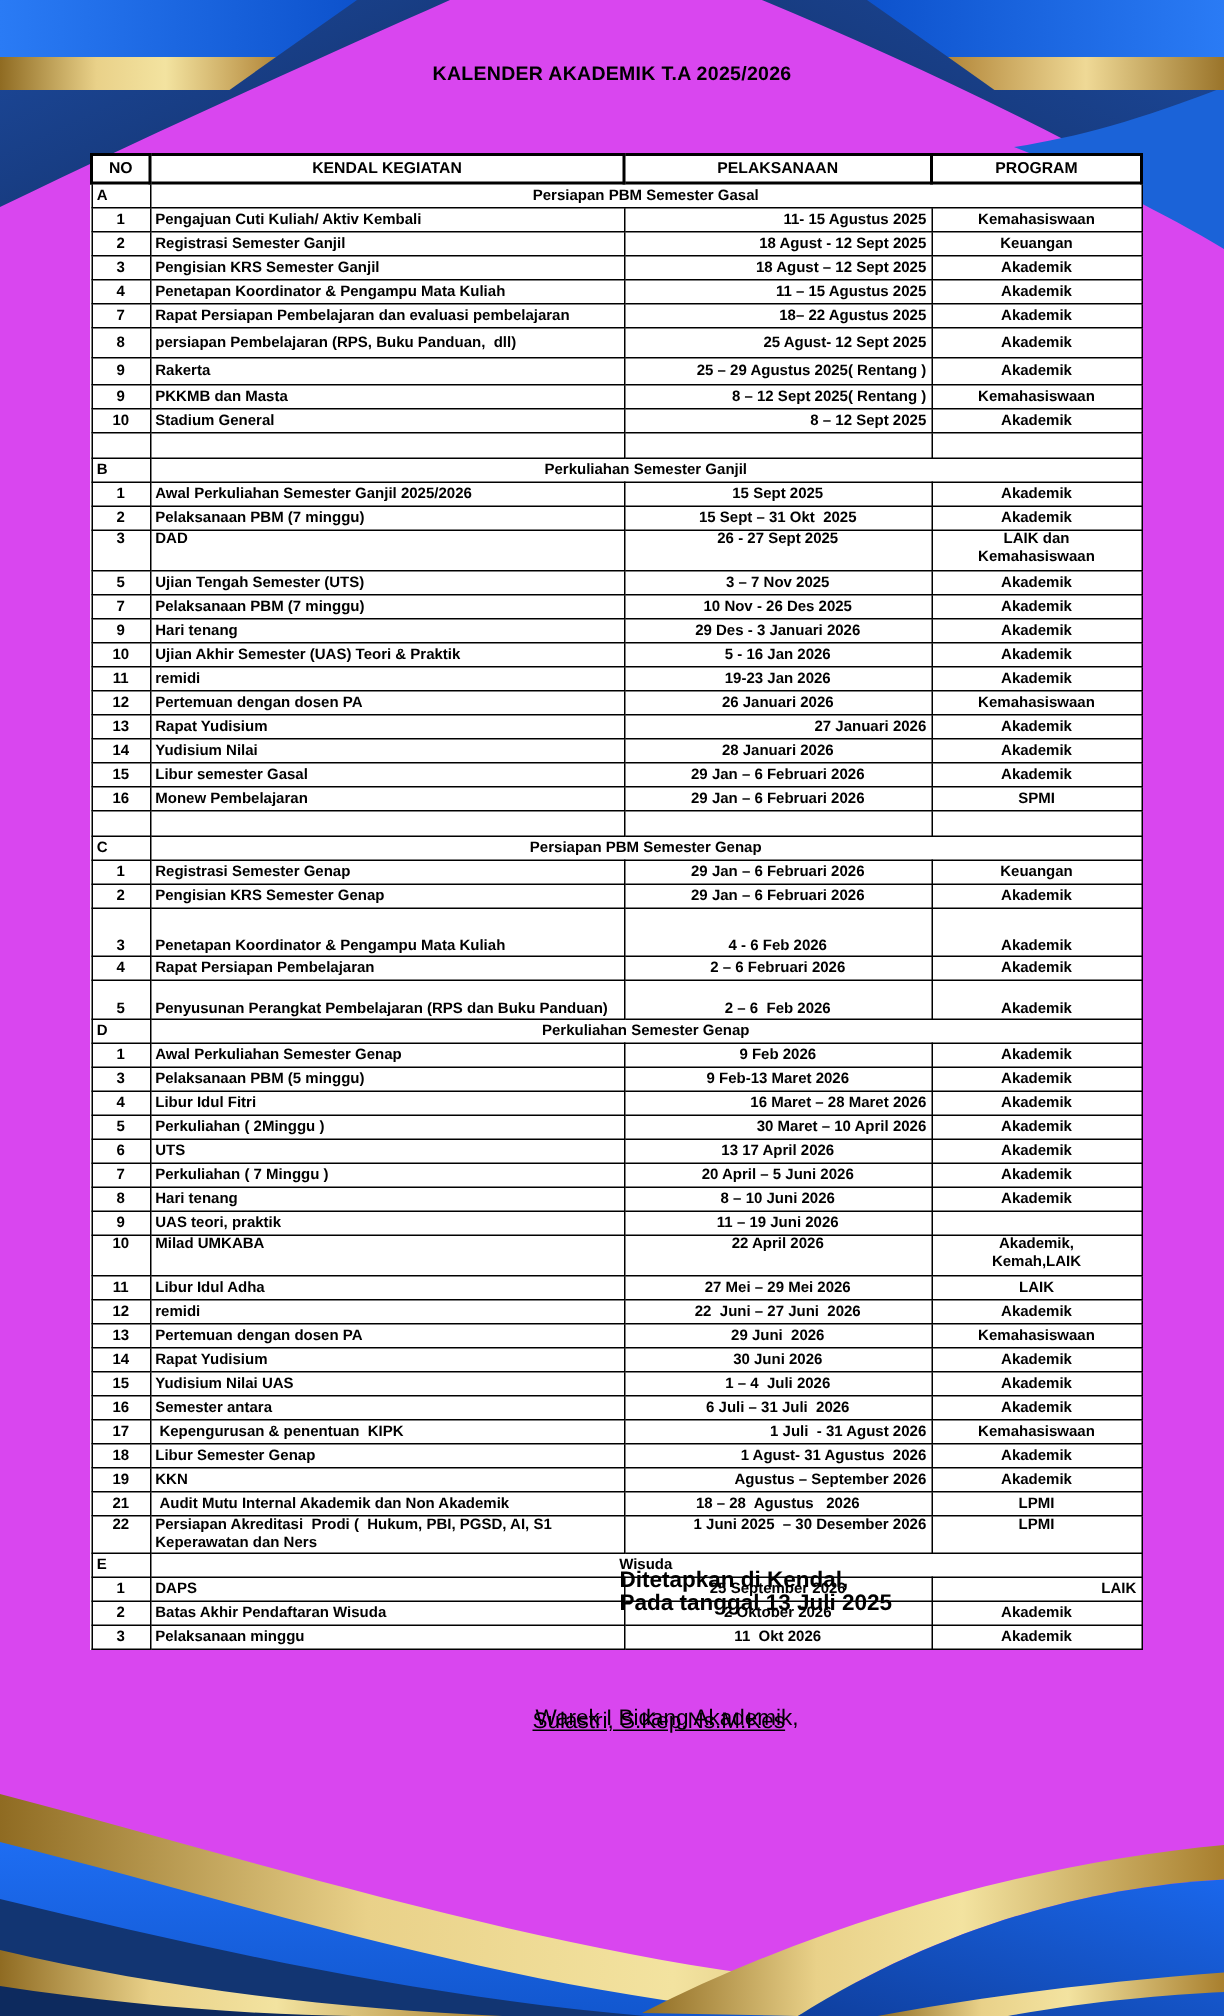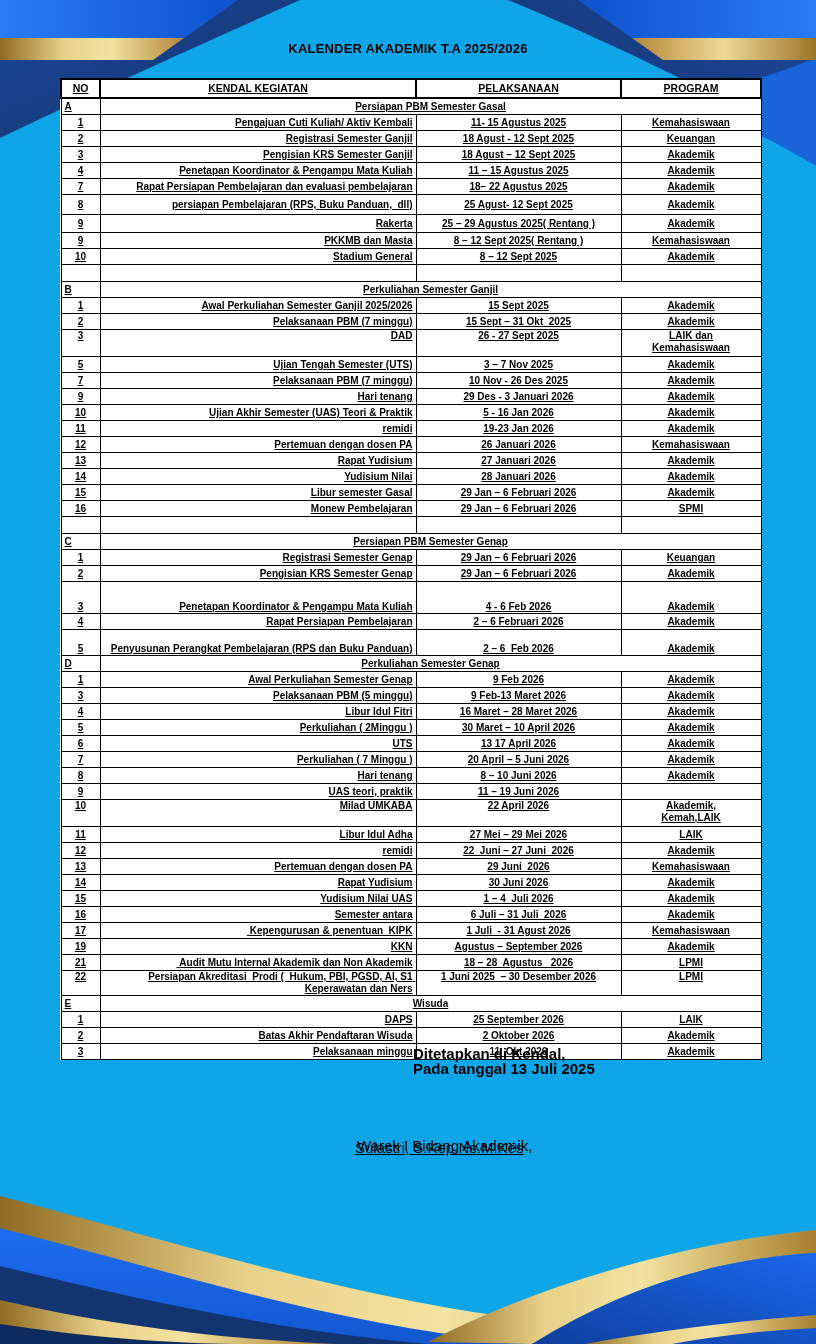--- a/index.html
+++ b/index.html
@@ -1,37 +1,37 @@
 <!DOCTYPE html>
 <html><head>
 <meta charset="utf-8">
 <style>
   html,body{margin:0;padding:0;background:#e8e8e8;}
-  .page{position:relative;width:816px;height:1344px;margin:0 auto;background:#0ea5e9;
+  .page{position:relative;width:816px;height:1344px;margin:0 auto;background:#d946ef;
         font-family:"Liberation Sans",sans-serif;color:#000;overflow:hidden;}
   .deco{position:absolute;left:0;pointer-events:none;}
   .deco-top{top:0;}
   .deco-bottom{bottom:0;}
 
   .title-block{position:absolute;top:37px;left:0;width:100%;text-align:center;
                font-weight:bold;font-size:13px;line-height:23px;letter-spacing:.2px;}
 
-  table.cal{position:absolute;left:60px;top:78px;width:700px;border-collapse:collapse;
-            table-layout:fixed;background:#fff;text-decoration:underline;}
+  table.cal{position:absolute;left:60px;top:102px;width:700px;border-collapse:collapse;
+            table-layout:fixed;background:#fff;}
   .cal th,.cal td{border:1.5px solid #000;font-size:10px;font-weight:bold;
                   line-height:11.5px;padding:0 3px;overflow:hidden;}
   .cal thead th{height:17px;font-size:10.5px;text-align:center;border-width:2px;}
   .cal td{height:15px;vertical-align:middle;}
   .col-no{text-align:center;padding:0 1px;}
   .section-letter{text-align:left;padding-left:2px;}
   .section-title{text-align:center;margin-top:25px;}
-  .col-kegiatan{text-align:right;white-space:pre-wrap;}
+  .col-kegiatan{text-align:left;white-space:pre-wrap;}
   .col-pelaksanaan,.col-program{white-space:pre-wrap;}
   .ac{text-align:center;}
-  .al{text-align:center;padding-left:2px;}
+  .al{text-align:right;padding-left:2px;}
   tr.h17 td{height:17px;}
   tr.h19 td{height:19px;}
   tr.h24 td{height:24px;}
   tr.h26 td{height:26px;}
   tr.h30 td{height:30px;}
   tr.va-top td{vertical-align:top;}
   tr.va-bottom td{vertical-align:bottom;padding-bottom:1px;}
   tr.spacer td{height:16px;}
 
   .footer-abs{position:absolute;font-size:15px;line-height:15px;color:#000;}
@@ -386,20 +386,26 @@
           <td class="col-pelaksanaan ac">6 Juli – 31 Juli  2026</td>
           <td class="col-program ac">Akademik</td>
         </tr>
         <tr>
           <td class="col-no">17</td>
           <td class="col-kegiatan"> Kepengurusan &amp; penentuan  KIPK</td>
           <td class="col-pelaksanaan al">1 Juli  - 31 Agust 2026</td>
           <td class="col-program ac">Kemahasiswaan</td>
         </tr>
         <tr>
+          <td class="col-no">18</td>
+          <td class="col-kegiatan">Libur Semester Genap</td>
+          <td class="col-pelaksanaan al">1 Agust- 31 Agustus  2026</td>
+          <td class="col-program ac">Akademik</td>
+        </tr>
+        <tr>
           <td class="col-no">19</td>
           <td class="col-kegiatan">KKN</td>
           <td class="col-pelaksanaan al">Agustus – September 2026</td>
           <td class="col-program ac">Akademik</td>
         </tr>
         <tr>
           <td class="col-no">21</td>
           <td class="col-kegiatan"> Audit Mutu Internal Akademik dan Non Akademik</td>
           <td class="col-pelaksanaan ac">18 – 28  Agustus   2026</td>
           <td class="col-program ac">LPMI</td>

